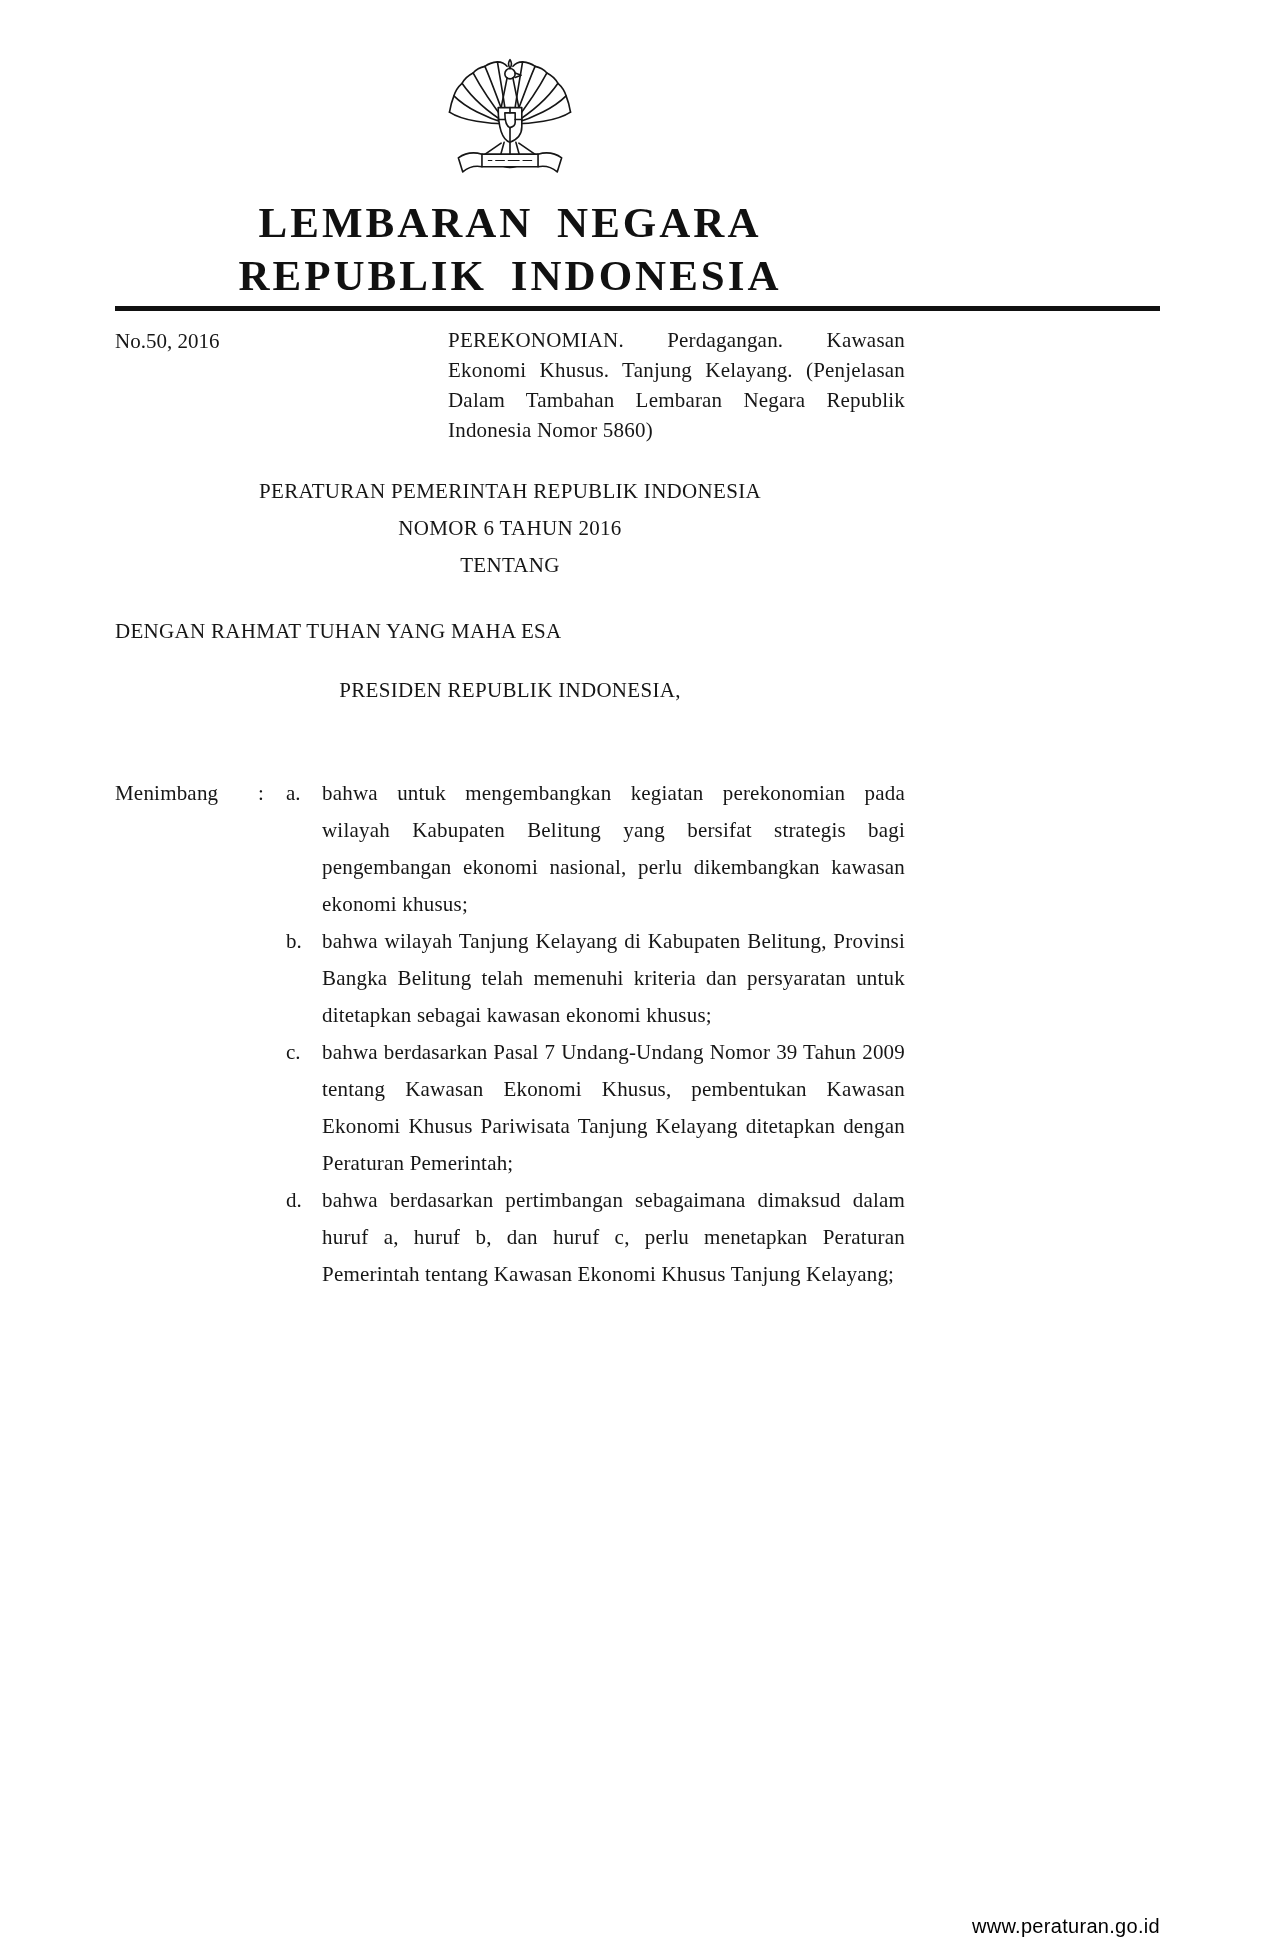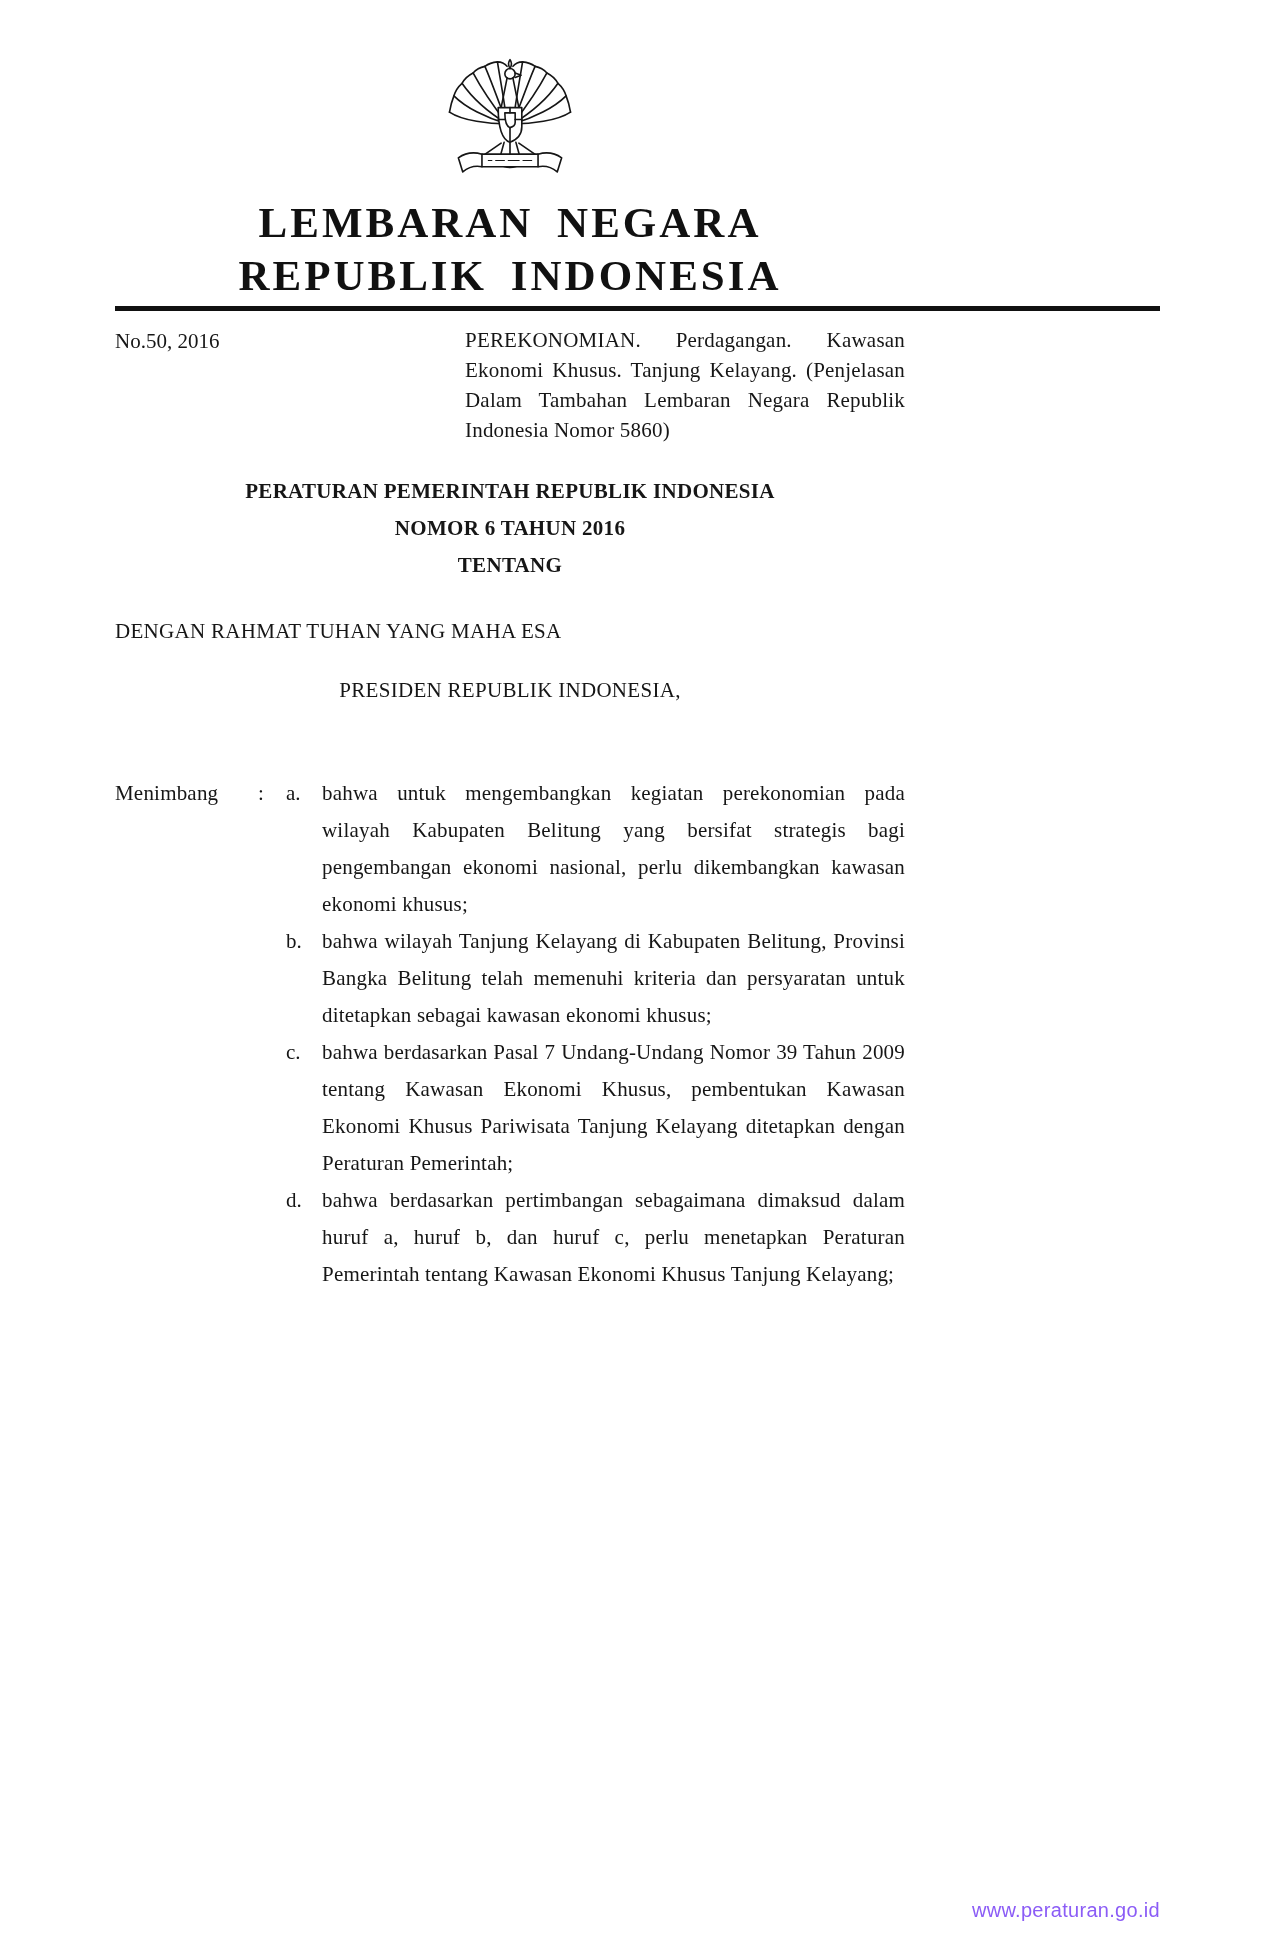--- a/index.html
+++ b/index.html
@@ -40,30 +40,29 @@
   .masthead {
     width: 790px;
     margin-top: 14px;
     display: grid;
     grid-template-columns: 285px 1fr;
     font-size: 21px;
     line-height: 30px;
     gap: 48px;
   }
   .masthead-number { padding-top: 1px; }
-  .masthead-subject { text-align: justify; letter-spacing: 0.2px; margin-left: 17px; }
+  .masthead-subject { text-align: justify; letter-spacing: 0.2px; }
 
   .reg-title {
     width: 790px;
     margin-top: 28px;
     text-align: center;
     font-size: 21px;
     line-height: 37px;
     letter-spacing: 0.3px;
-    font-weight: bold;
   }
 
   .invocation { width: 790px; margin-top: 35px; text-align: left; font-size: 21px; letter-spacing: 0.3px; }
   .issuer     { width: 790px; margin-top: 34px; text-align: center; font-size: 21px; letter-spacing: 0.3px; font-family: Liberation Serif, serif; }
 
   .consider {
     width: 790px;
     margin-top: 72px;
     display: grid;
     grid-template-columns: 143px 28px 1fr;
@@ -73,24 +72,24 @@
   }
   .c-label { letter-spacing: 0.2px; }
   .c-colon { text-align: left; }
   .c-item { display: grid; grid-template-columns: 36px 1fr; }
   .c-letter {}
   .c-text { text-align: justify; letter-spacing: 0.2px; }
 
   .watermark {
     position: absolute;
     right: 115px;
-    bottom: 28px;
+    bottom: 12px;
     font-family: "Liberation Sans", sans-serif;
     font-size: 20px;
-    color: #8b5cf6;
+    color: #000000;
     letter-spacing: 0.3px;
     margin-left: 8px;
   }
 </style>
 </head>
 <body>
 
 <div class="page">
 
   <div class="emblem-wrap">

